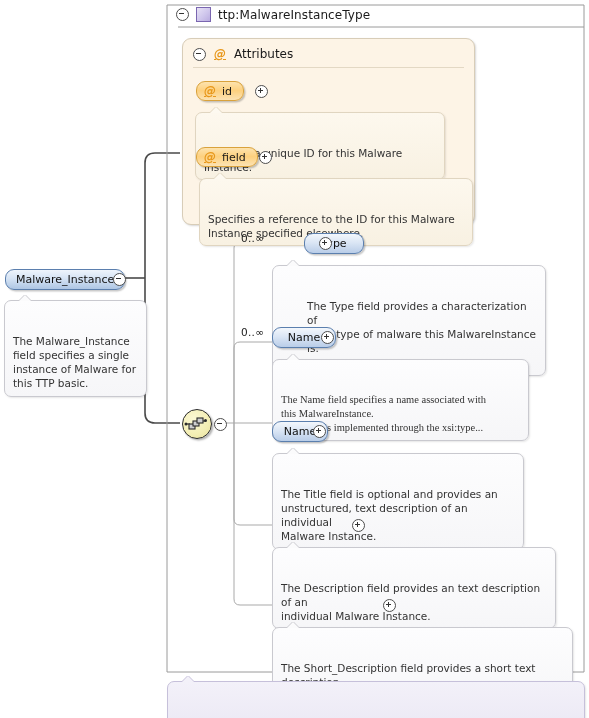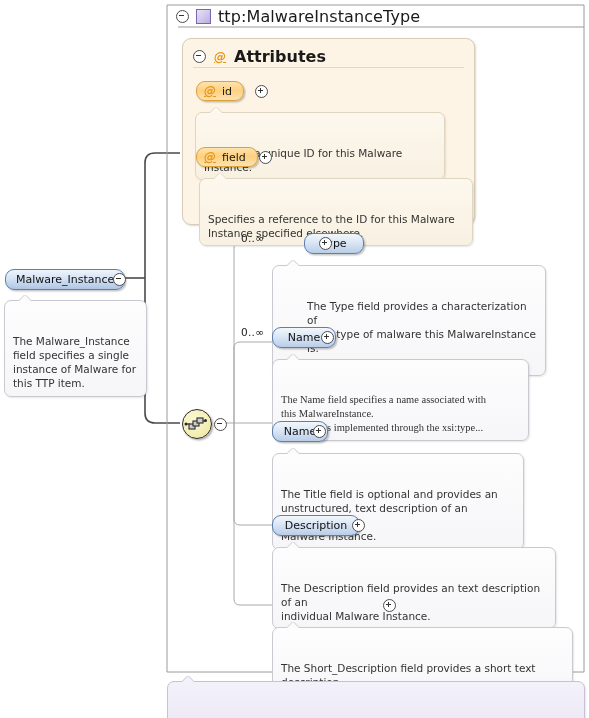--- a/index.html
+++ b/index.html
@@ -19,21 +19,21 @@
   }
   
   #wires{position:absolute;left:0;top:0;width:589px;height:718px;pointer-events:none;}
   .ct-header{
     position:absolute;
     display:flex;
     align-items:center;
     gap:7px;
     white-space:nowrap;
   }
-  .ct-title{font-size:16px;color:#1a1a1a;letter-spacing:.1px;}
+  .ct-title{font-size:12px;color:#1a1a1a;letter-spacing:.1px;}
 
   
   .tog{
     width:11px;height:11px;border-radius:50%;
     border:1px solid #4d4d4d;background:#ffffff;
     position:relative;display:inline-block;flex:0 0 auto;
   }
   .tog::before{
     content:"";position:absolute;left:2px;top:4px;
     width:5px;height:1px;background:#333333;
@@ -56,21 +56,21 @@
     border:1px solid #d8cdb8;
     border-radius:9px;
     box-shadow:1px 1px 2px rgba(0,0,0,.16);
   }
   .attr-head{
     position:absolute;left:10px;top:8px;
     display:flex;align-items:center;gap:8px;white-space:nowrap;
   }
   .at-sym{color:#e8981c;font-style:italic;font-weight:bold;font-size:12px;line-height:1;
           text-decoration:underline;}
-  .attr-head-label{font-size:16px;color:#1a1a1a;font-weight:bold;}
+  .attr-head-label{font-size:12px;color:#1a1a1a;}
   .attr-rule{position:absolute;height:1px;background:#e3d8c4;}
 
   
   .pill{
     position:absolute;
     display:flex;align-items:center;
     height:18px;border-radius:9px;
     white-space:nowrap;
     box-shadow:1.5px 1.5px 1.5px rgba(0,0,0,.22);
   }
@@ -275,23 +275,20 @@
     <span class="lbl">Name</span>
   </div>
   <span class="tog plus free" style="left:313px;top:425px;"></span>
   <div class="note" style="left:272px;top:453px;width:234px;">
     <span class="tip" style="left:14px;"><u></u><i></i></span>
     <span>The Title field is optional and provides an
 unstructured, text description of an individual
 Malware Instance.</span>
   </div>
 
-  <div class="pill elem" style="left:272px;top:515px;height:19px;min-width:66px;">
-    <span class="lbl">Description</span>
-  </div>
   <span class="tog plus free" style="left:352px;top:519px;"></span>
   <div class="note" style="left:272px;top:547px;width:266px;">
     <span class="tip" style="left:14px;"><u></u><i></i></span>
     <span>The Description field provides an text description of an
 individual Malware Instance.</span>
   </div>
 
   <span class="tog plus free" style="left:383px;top:599px;"></span>
   <div class="note" style="left:272px;top:627px;width:283px;">
     <span class="tip" style="left:14px;"><u></u><i></i></span>
@@ -301,21 +298,21 @@
 
   <div class="pill elem root" style="left:5px;top:269px;height:19px;min-width:94px;">
     <span class="lbl">Malware_Instance</span>
   </div>
   <span class="tog free" style="left:113px;top:273px;"></span>
   <div class="note" style="left:4px;top:300px;width:125px;">
     <span class="tip" style="left:14px;"><u></u><i></i></span>
     <span>The Malware_Instance
 field specifies a single
 instance of Malware for
-this TTP item.</span>
+this TTP basic.</span>
   </div>
 
   <div class="note doc" style="left:167px;top:681px;width:400px;">
     <span class="tip" style="left:14px;"><u></u><i></i></span>
     <span>Captures basic information about an individual malware instance.
 In addition to capturing basic information, this type...</span>
   </div>
 
 </div>
 

